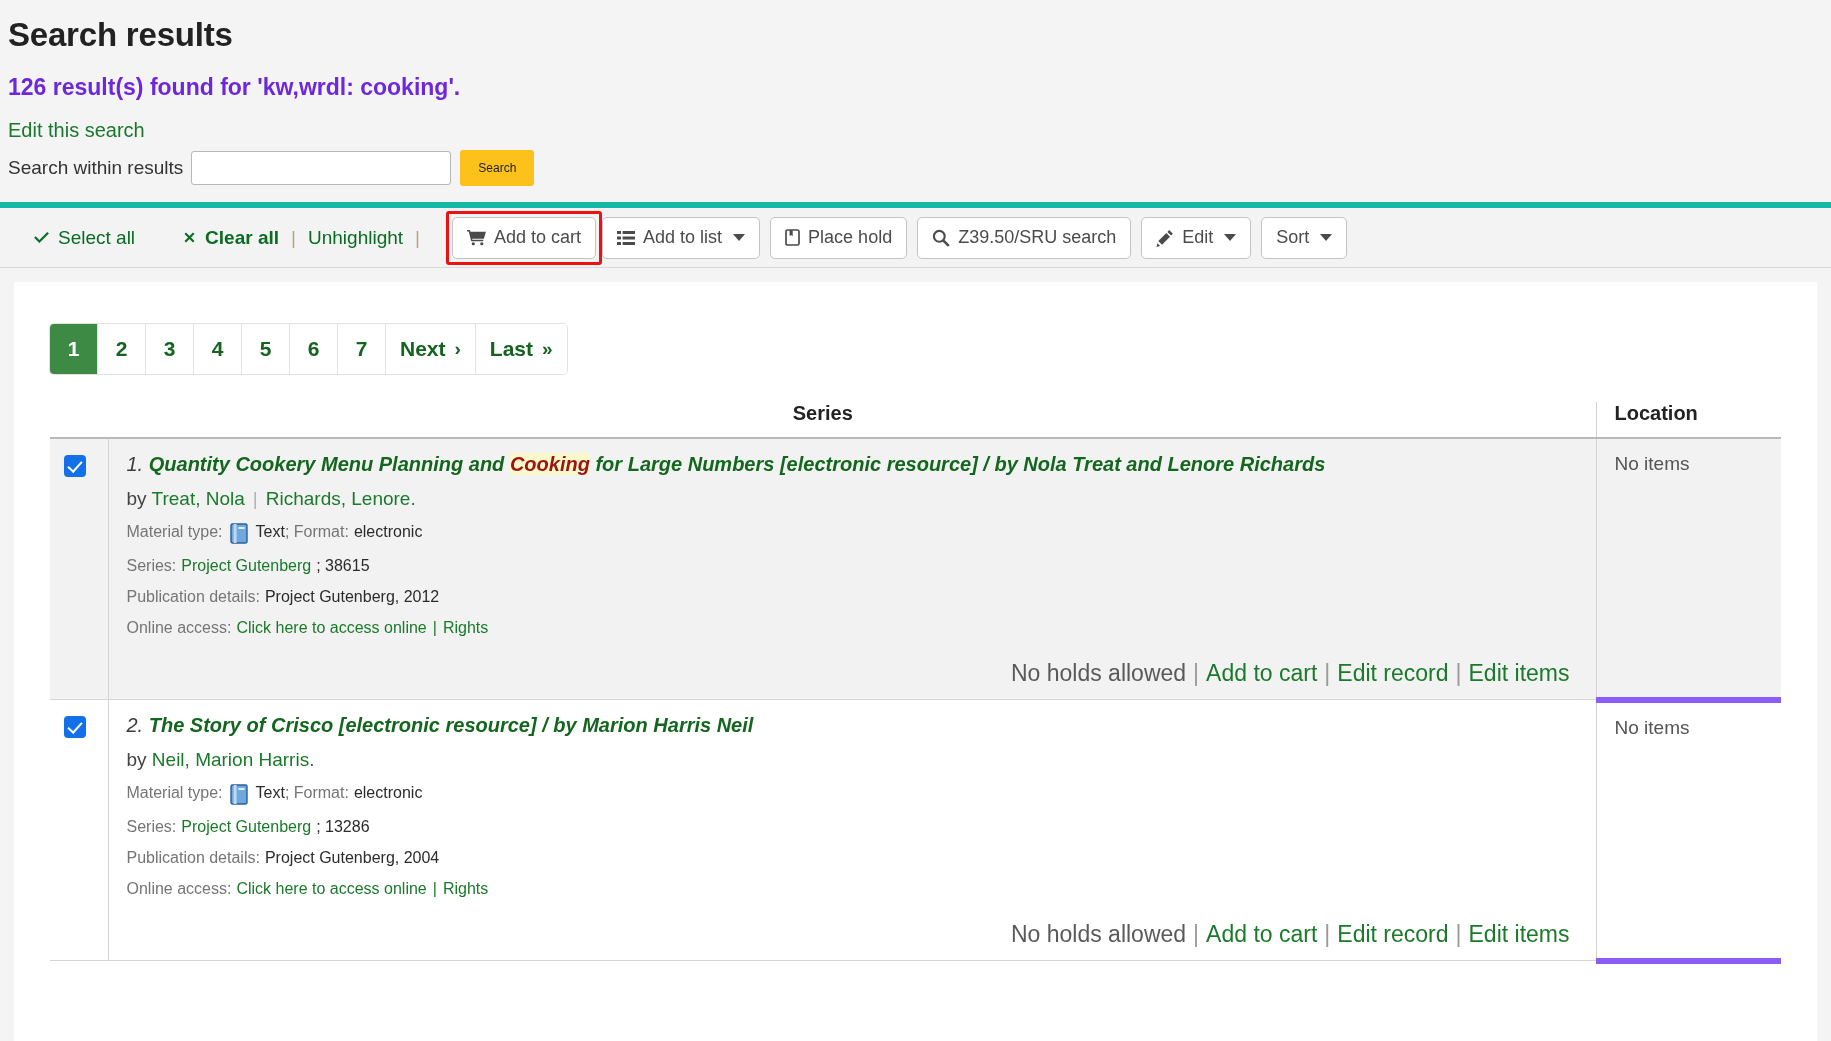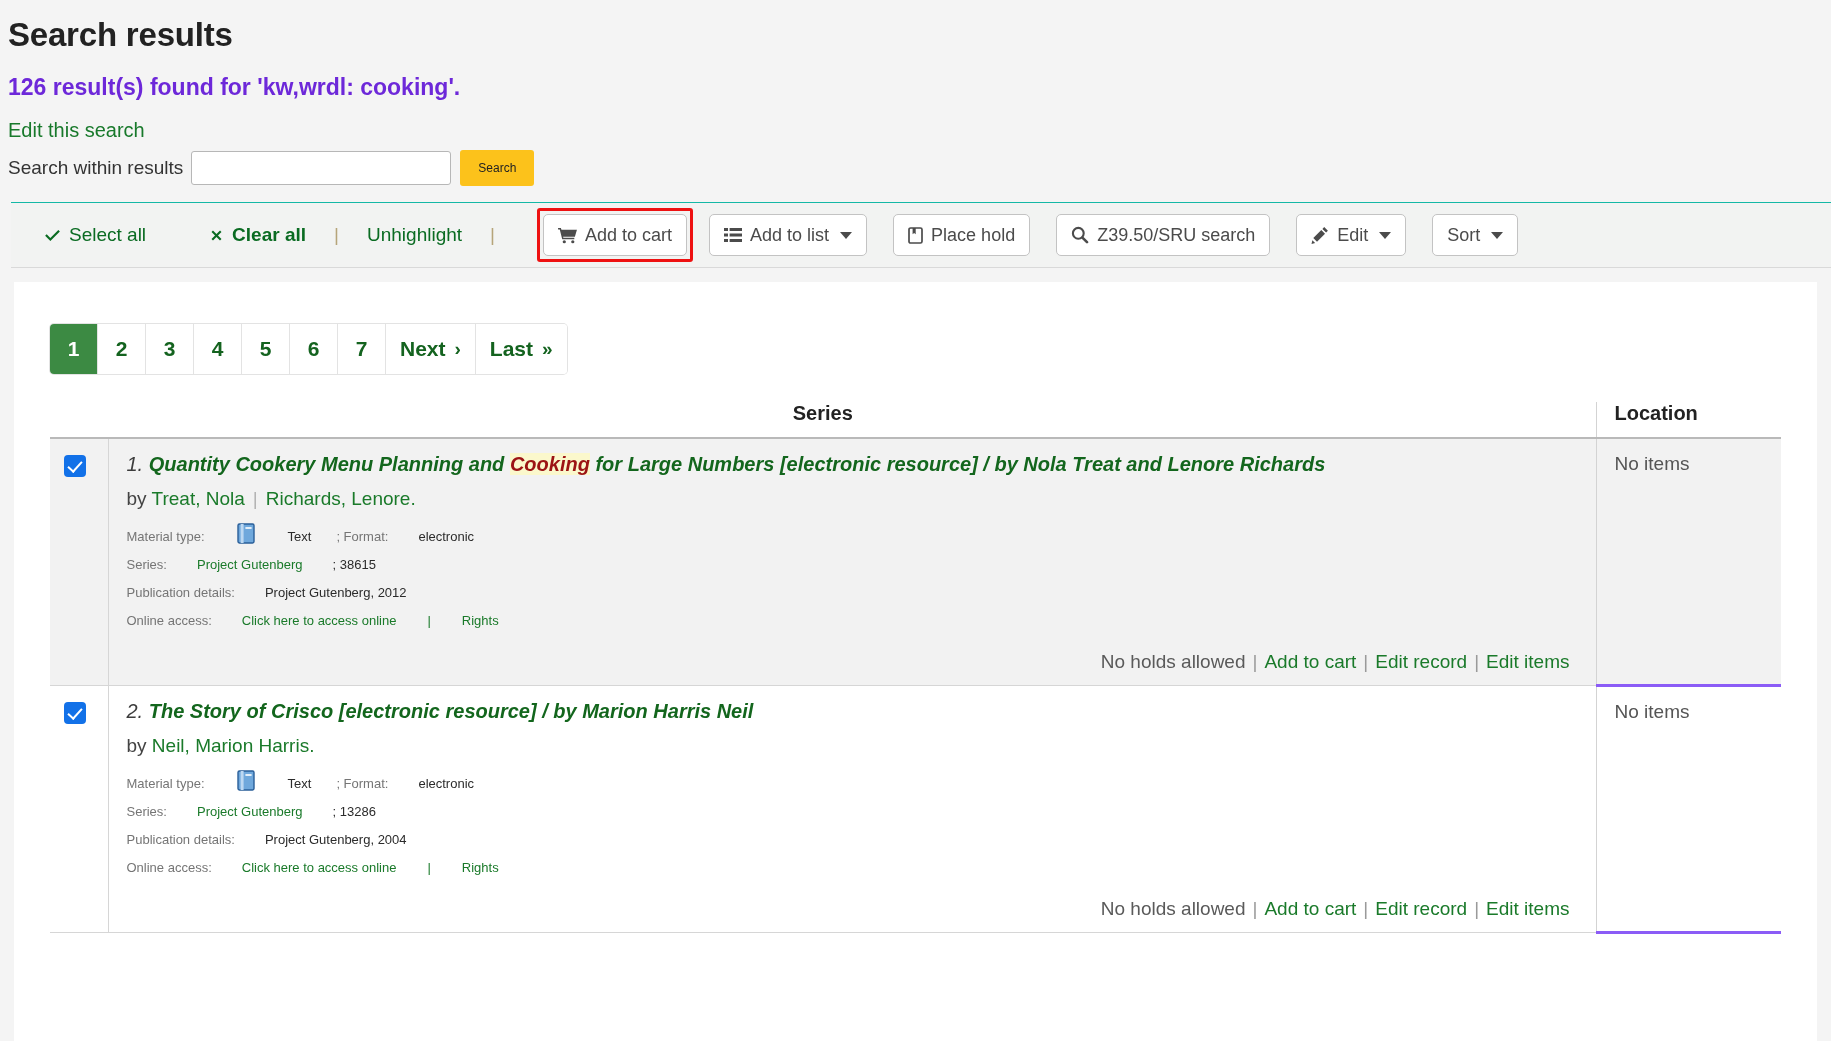--- a/index.html
+++ b/index.html
@@ -68,28 +68,27 @@
     padding: 0 18px;
     font-size: 12px;
     color: #222;
     cursor: pointer;
     font-family: "Liberation Sans", sans-serif;
   }
 
   
   .toolbar {
     background: #f2f3f2;
-    border-top: 1px solid #14b8a6;
+    border-top: 6px solid #14b8a6;
     border-bottom: 1px solid #d9d9d9;
     padding: 13px 10px 13px 14px;
     display: flex;
     align-items: center;
-    gap: 16px;
+    gap: 0;
     height: 66px;
-    margin-left: 11px;
   }
   .tool-link {
     font-size: 19px;
     color: #0a6b22;
     text-decoration: none;
     display: inline-flex;
     align-items: center;
     gap: 7px;
     white-space: nowrap;
   }
@@ -212,21 +211,21 @@
   td.info-cell {
     vertical-align: top;
     padding: 12px 18px 4px 18px;
     background: #f2f2f2;
     border-bottom: 1px solid #d6d6d6;
   }
   td.loc-cell {
     vertical-align: top;
     padding: 14px 0 0 18px;
     background: #f2f2f2;
-    border-bottom: 3px solid #8b5cf6;
+    border-bottom: 6px solid #8b5cf6;
     border-left: 1px solid #d3d3d3;
     font-size: 19px;
     color: #555;
     width: 185px;
   }
   tr.row-alt td.cb-cell,
   tr.row-alt td.info-cell,
   tr.row-alt td.loc-cell { background: #fff; }
 
   .chk {
@@ -265,36 +264,35 @@
   }
   .byline {
     font-size: 19px;
     color: #444;
     margin-bottom: 13px;
   }
   .byline a { color: #1a7a2a; text-decoration: none; text-align: right; }
   .byline .pipe { color: #b3b3b3; margin: 0 8px; }
 
   .meta {
-    font-size: 13px;
+    font-size: 16px;
     color: #2b2b2b;
     margin-bottom: 13px;
     display: flex;
-    align-items: flex-end;
+    align-items: flex-start;
     flex-wrap: wrap;
-    gap: 25px;
   }
   .meta .lbl { color: #757575; margin-right: 5px; }
   .meta a { color: #1a7a2a; text-decoration: none; }
   .meta .sep { color: #1a7a2a; margin: 0 6px; }
   .bookicon { margin: 0 7px 0 2px; }
 
   .rowactions {
     text-align: right;
-    font-size: 19px;
+    font-size: 23px;
     color: #5a5a5a;
     padding: 10px 8px 8px 0;
   }
   .rowactions a { color: #1a7a2a; text-decoration: none; }
   .rowactions .bar { color: #9a9a9a; margin: 0 7px; }
 </style>
 </head>
 <body>
 
 <div class="page">

